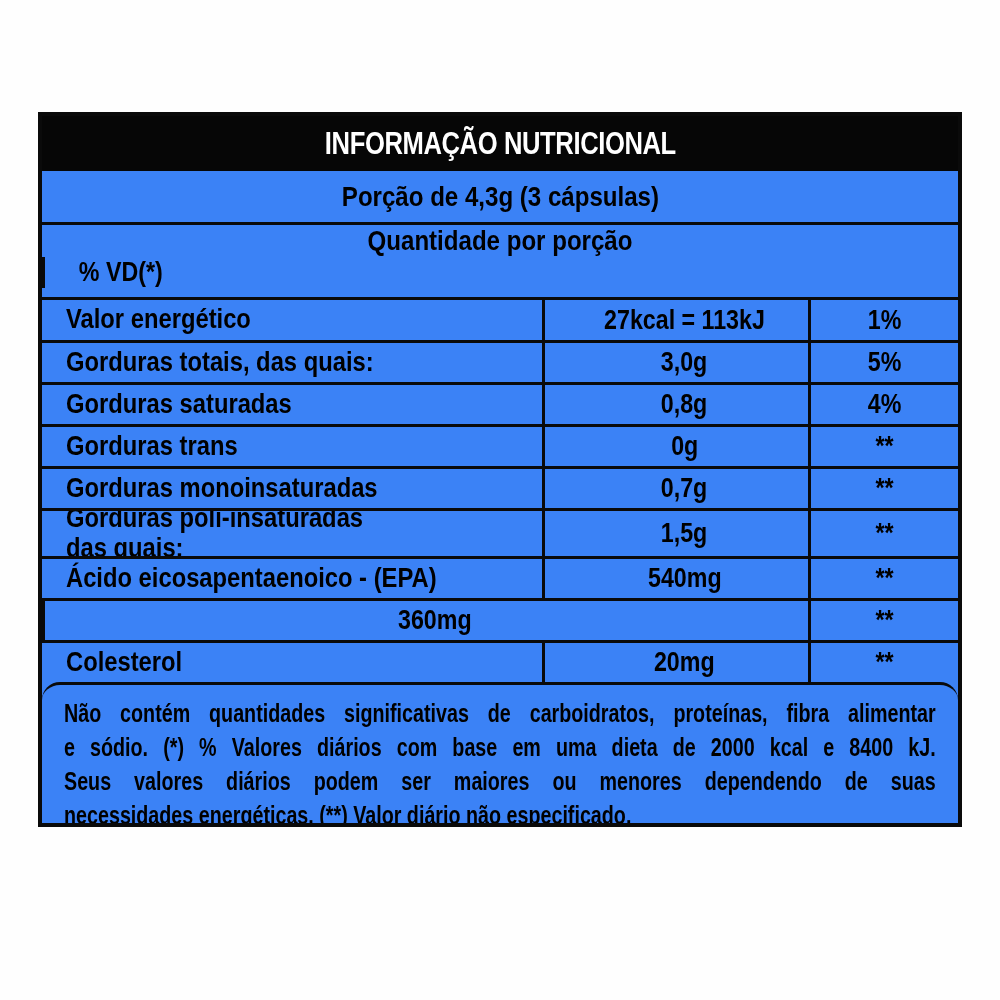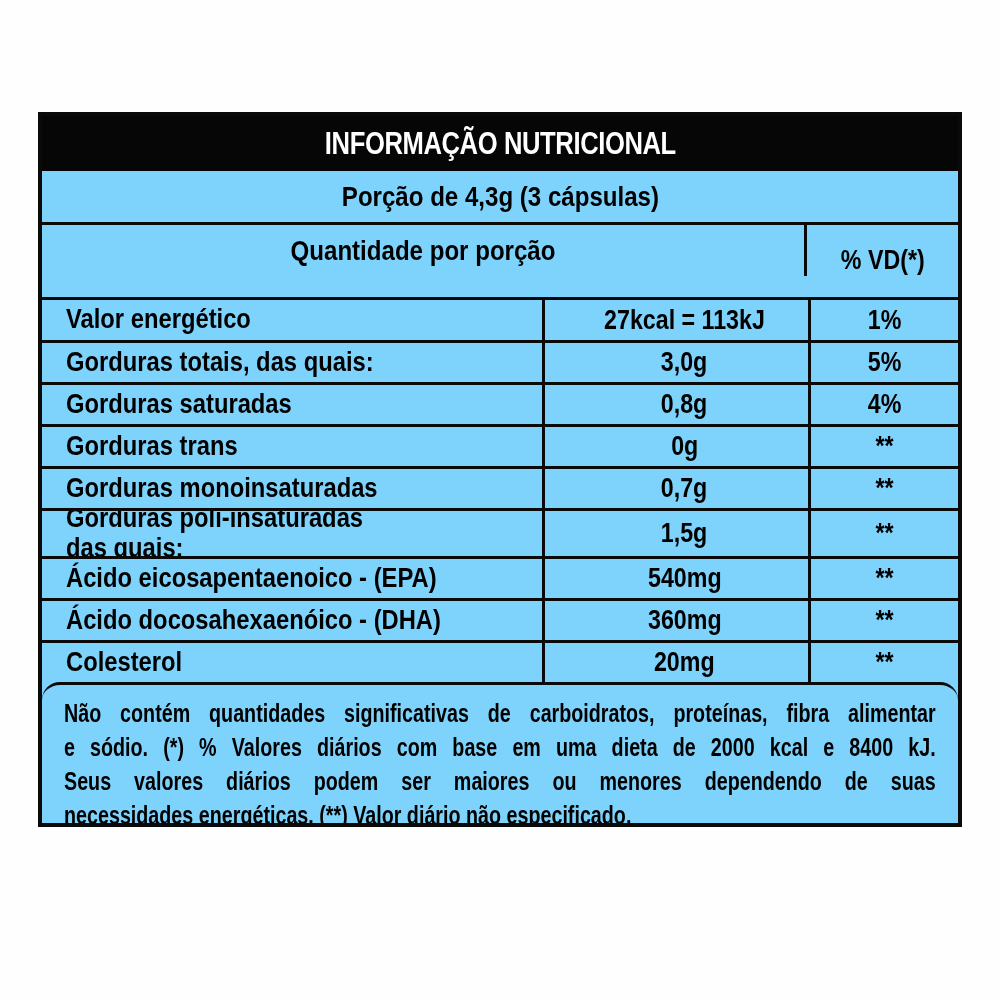--- a/index.html
+++ b/index.html
@@ -1,31 +1,31 @@
 <!DOCTYPE html>
 <html><head>
 <meta charset="utf-8">
 <style>
   * { margin:0; padding:0; box-sizing:border-box; }
   html,body { width:1000px; height:1000px; background:#ffffff;
               font-family:"Liberation Sans", sans-serif; color:#000; }
   .page { position:relative; width:1000px; height:1000px; background:#fefefe; }
 
   .ntable { position:absolute; left:38px; top:112px; width:924px; height:715px;
-            border:4px solid #0a0a0a; background:#7dd3fc; display:flex; flex-direction:column;
+            border:4px solid #0a0a0a; background:#3b82f6; display:flex; flex-direction:column;
             font-weight:bold; }
 
   .thead { height:55px; background:#060606; color:#fff;
            display:flex; align-items:center; justify-content:center;
            font-size:32px; letter-spacing:-0.5px; }
 
   .portion { height:51px; display:flex; align-items:center; justify-content:center;
              font-size:28px; }
 
-  .colhead { height:54px; border-top:3px solid #0a0a0a; display:flex; }
+  .colhead { height:54px; border-top:3px solid #0a0a0a; display:flex;flex-direction:column; }
   .ch-left  { flex:1; display:flex; align-items:center; justify-content:center; font-size:28px; }
   .ch-right { width:154px; border-left:3px solid #0a0a0a;
               display:flex; align-items:flex-end; justify-content:center; font-size:27px; }
 
   .row { border-top:3px solid #0a0a0a; display:flex; height:42px; }
   .row.first { height:43px;margin-top:21px; }
   .row.tall  { height:48px; }
   .c1 { width:500px; display:flex; align-items:center; padding-left:24px;
         font-size:27px; overflow:hidden; }
   .c1 span { white-space:pre-line; line-height:1.1; }
@@ -146,23 +146,20 @@
         </div>
       <div class="c2">
           <span class="cond">540mg</span>
         </div>
       <div class="c3">
           <span class="cond">**</span>
         </div>
     </div>
 
     <div class="row">
-      <div class="c1">
-          <span class="cond-l">Ácido docosahexaenóico - (DHA)</span>
-        </div>
       <div class="c2">
           <span class="cond">360mg</span>
         </div>
       <div class="c3">
           <span class="cond">**</span>
         </div>
     </div>
 
     <div class="row">
       <div class="c1">

